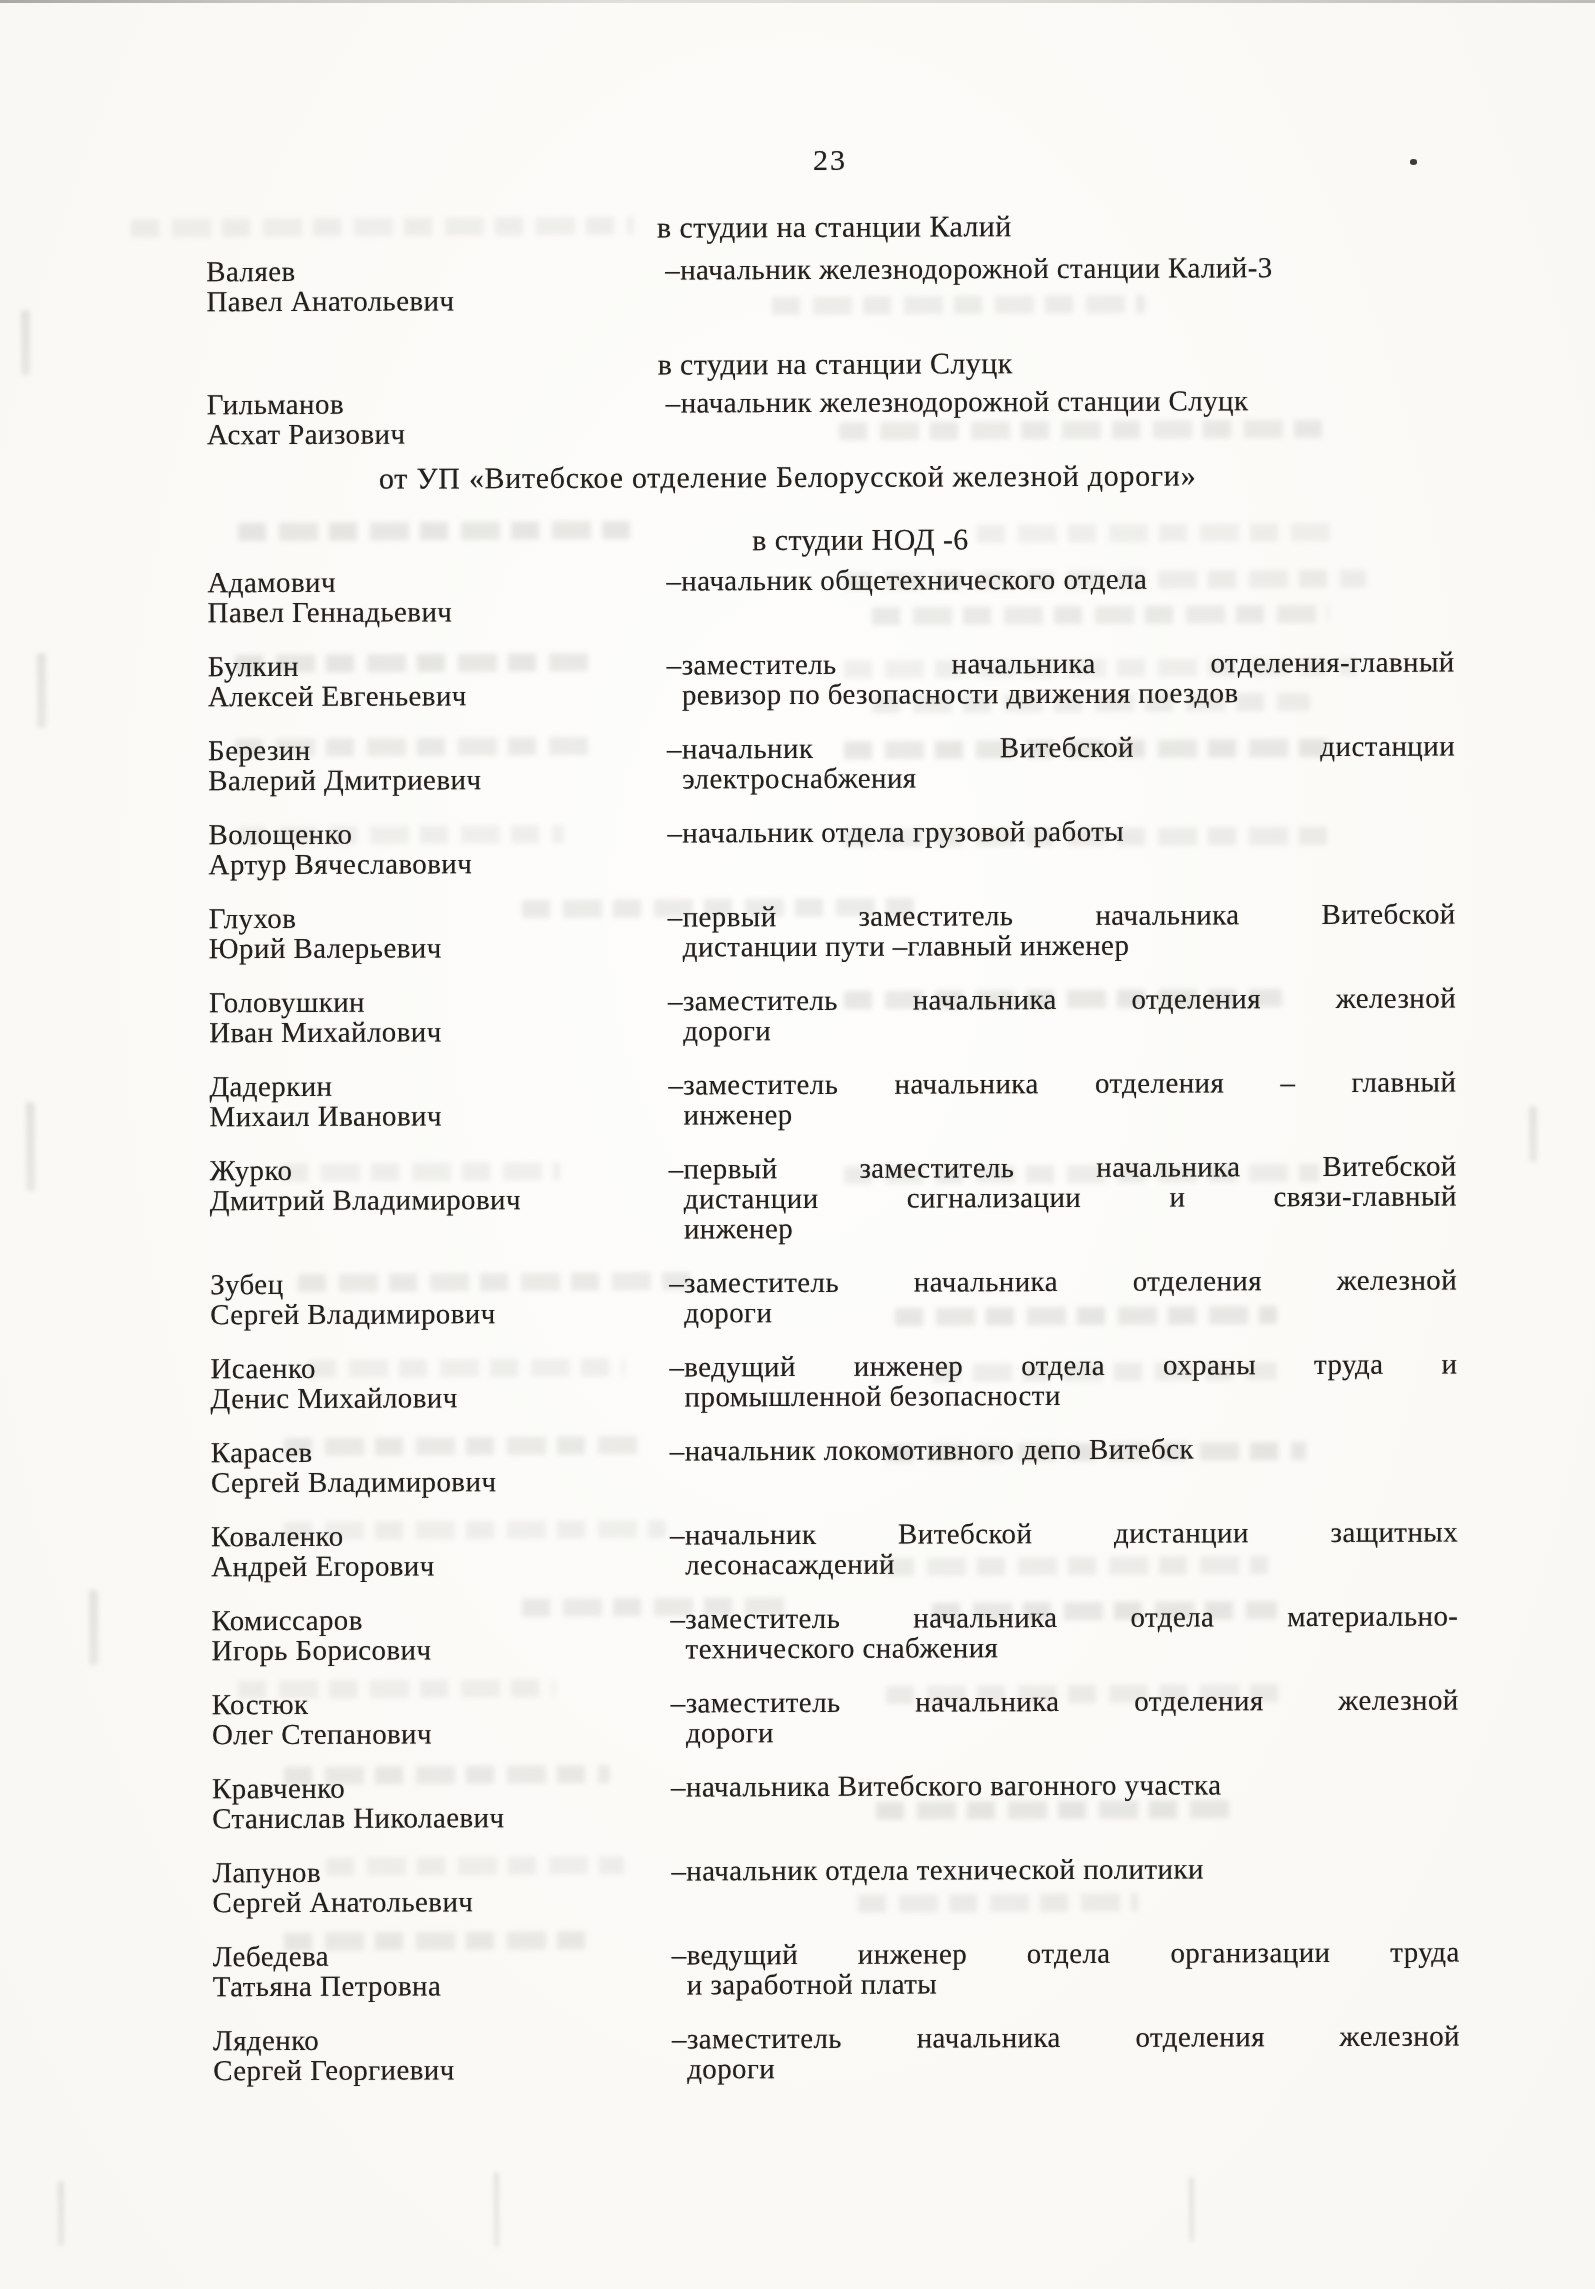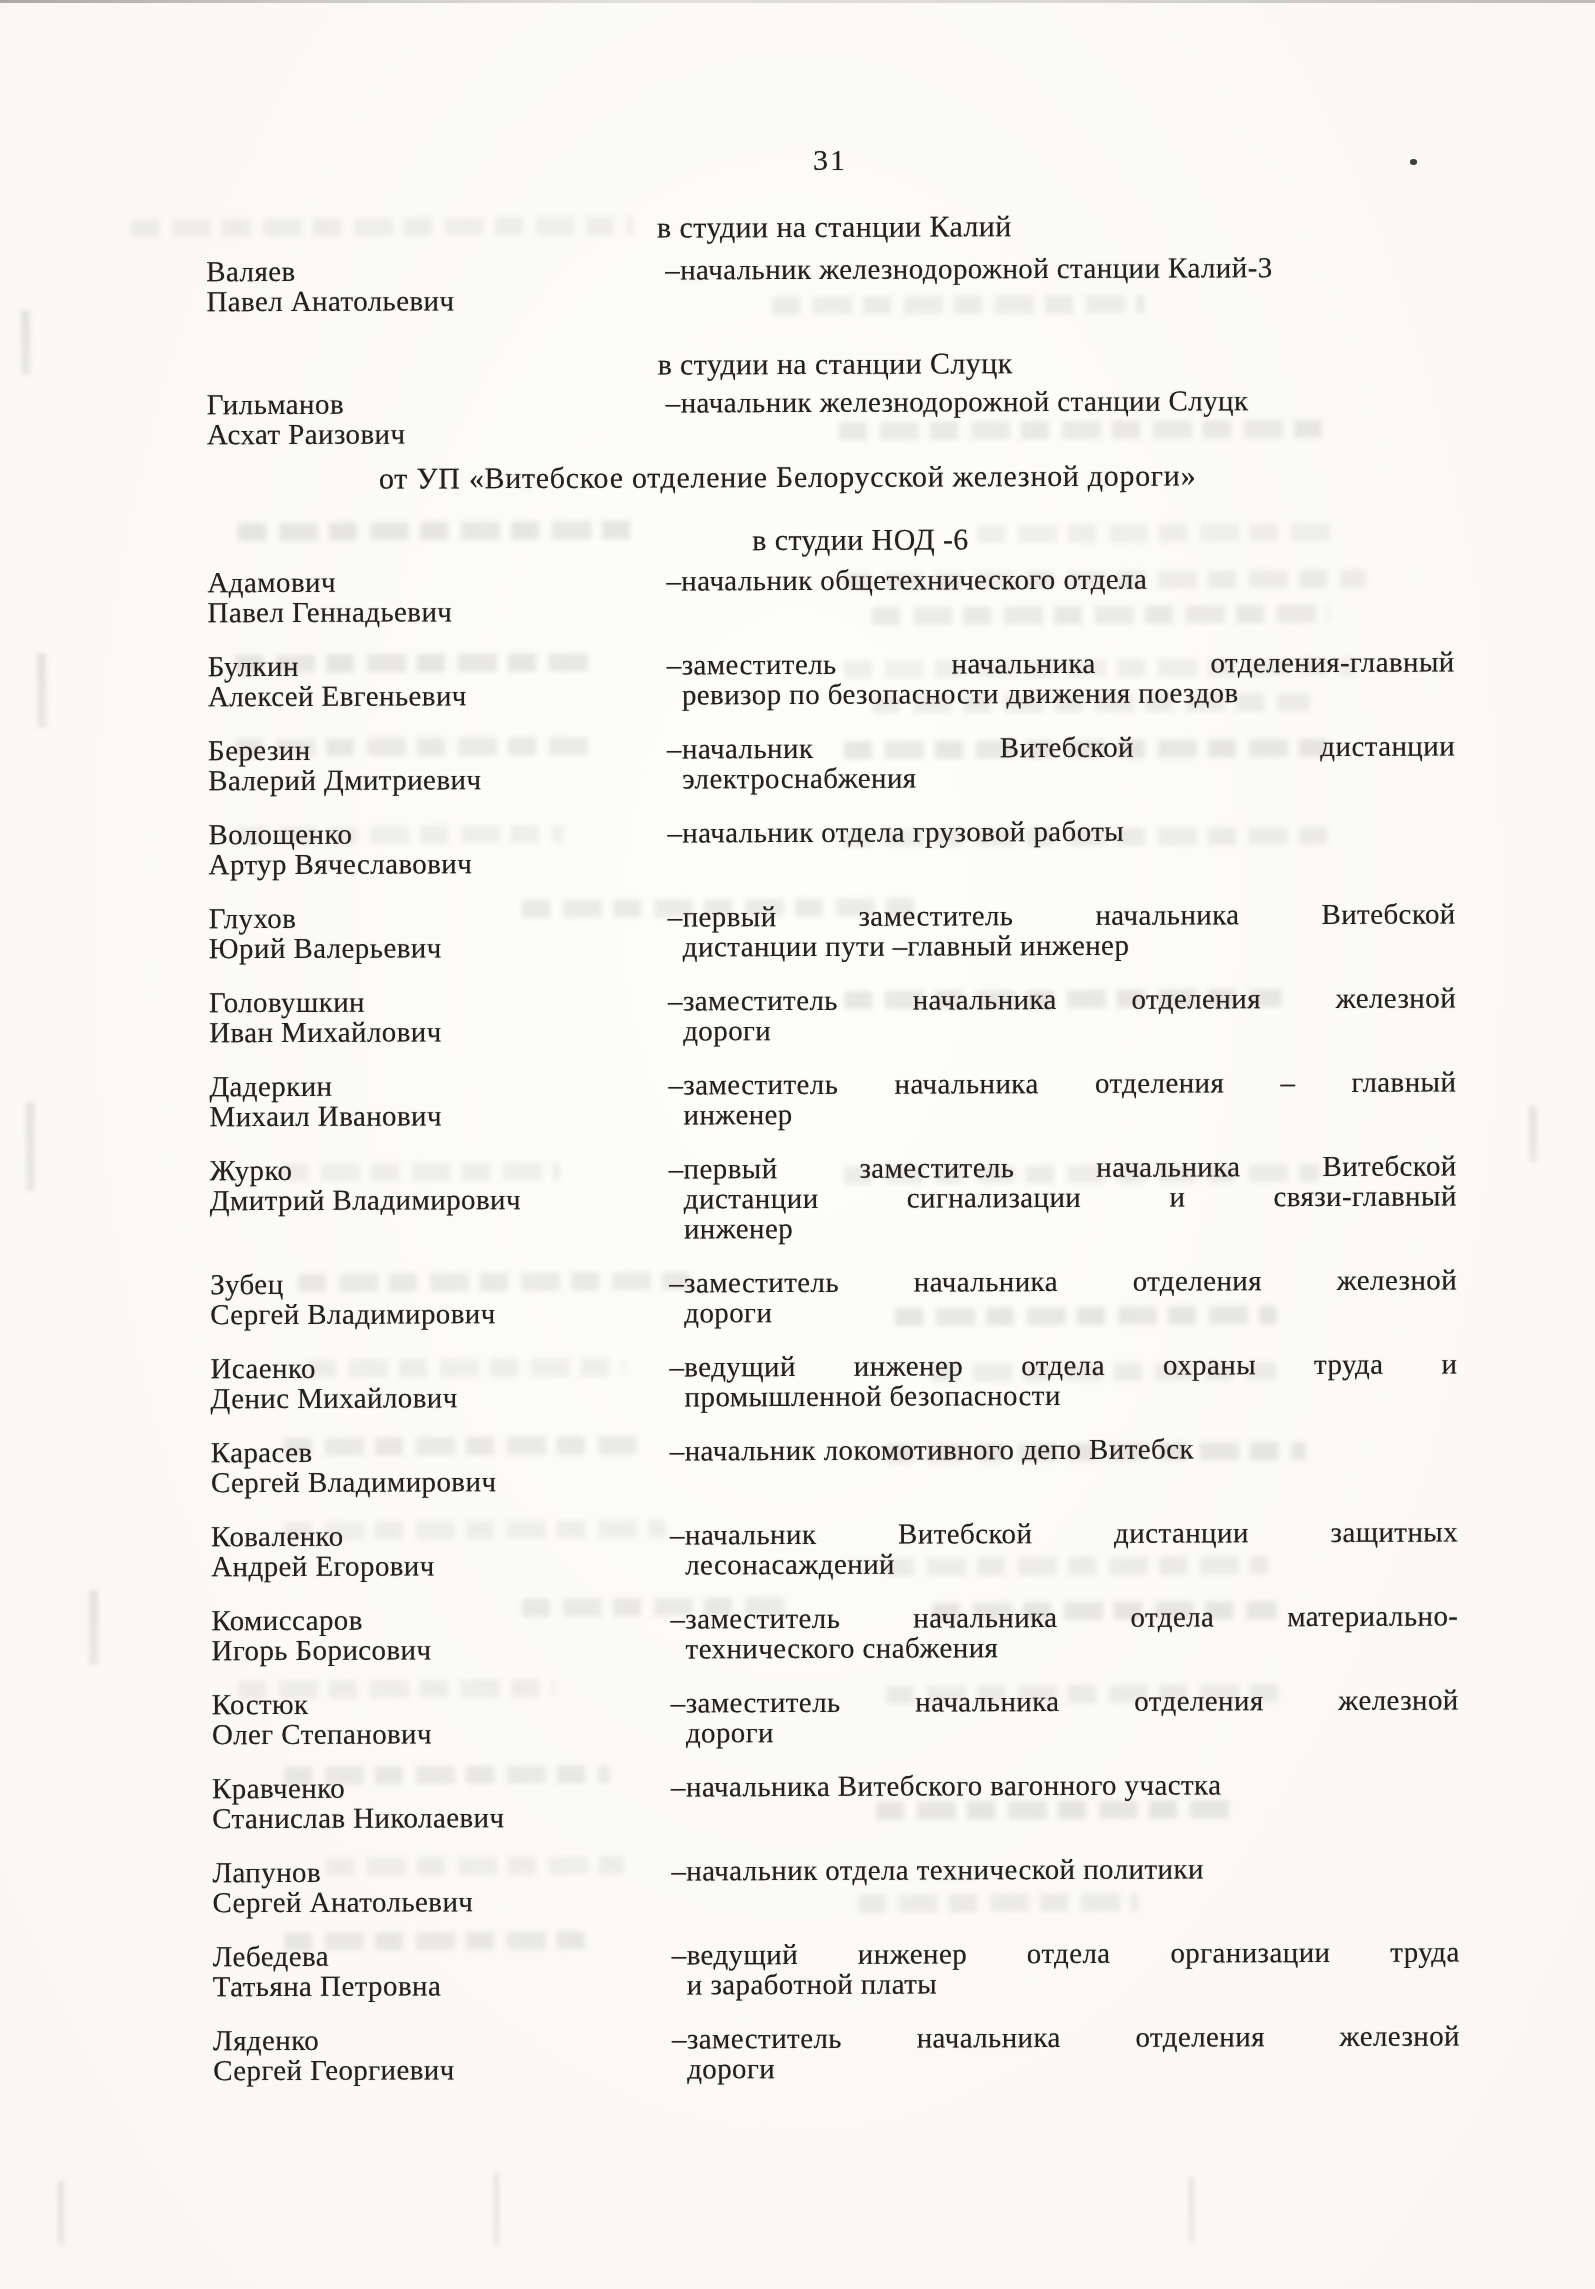--- a/index.html
+++ b/index.html
@@ -113,21 +113,21 @@
       <div class="bleed" style="left: 284px; top: 1932px; width: 308px; height: 17.7px; opacity: 0.17;"></div>
       <div class="bleed v" style="left: 37px; top: 653px; width: 9.3px; height: 75px;"></div>
       <div class="bleed v" style="left: 26px; top: 1102px; width: 9.3px; height: 89px;"></div>
       <div class="bleed v" style="left: 89px; top: 1590px; width: 9.3px; height: 75px;"></div>
       <div class="bleed v" style="left: 20.5px; top: 310px; width: 9.3px; height: 65px;"></div>
       <div class="bleed v" style="left: 1529px; top: 1106px; width: 7.5px; height: 56px;"></div>
       <div class="bleed v" style="left: 58px; top: 2181px; width: 5.6px; height: 65px;"></div>
       <div class="bleed v" style="left: 494px; top: 2172px; width: 4.7px; height: 75px;"></div>
       <div class="bleed v" style="left: 1189px; top: 2177px; width: 4.7px; height: 65px;"></div>
     </div>
-  <div class="page-number">31</div>
+  <div class="page-number">23</div>
   <div class="dot-artifact"></div>
   <div class="content" id="doc-root">
       <div class="section-header h-studio">в студии на станции Калий</div>
       <div class="entry">
         <div class="names">
           <div class="name-line">Валяев</div>
           <div class="name-line">Павел Анатольевич</div>
         </div>
         <div class="pos">
           <div class="pos-line">–начальник железнодорожной станции Калий-3</div>

